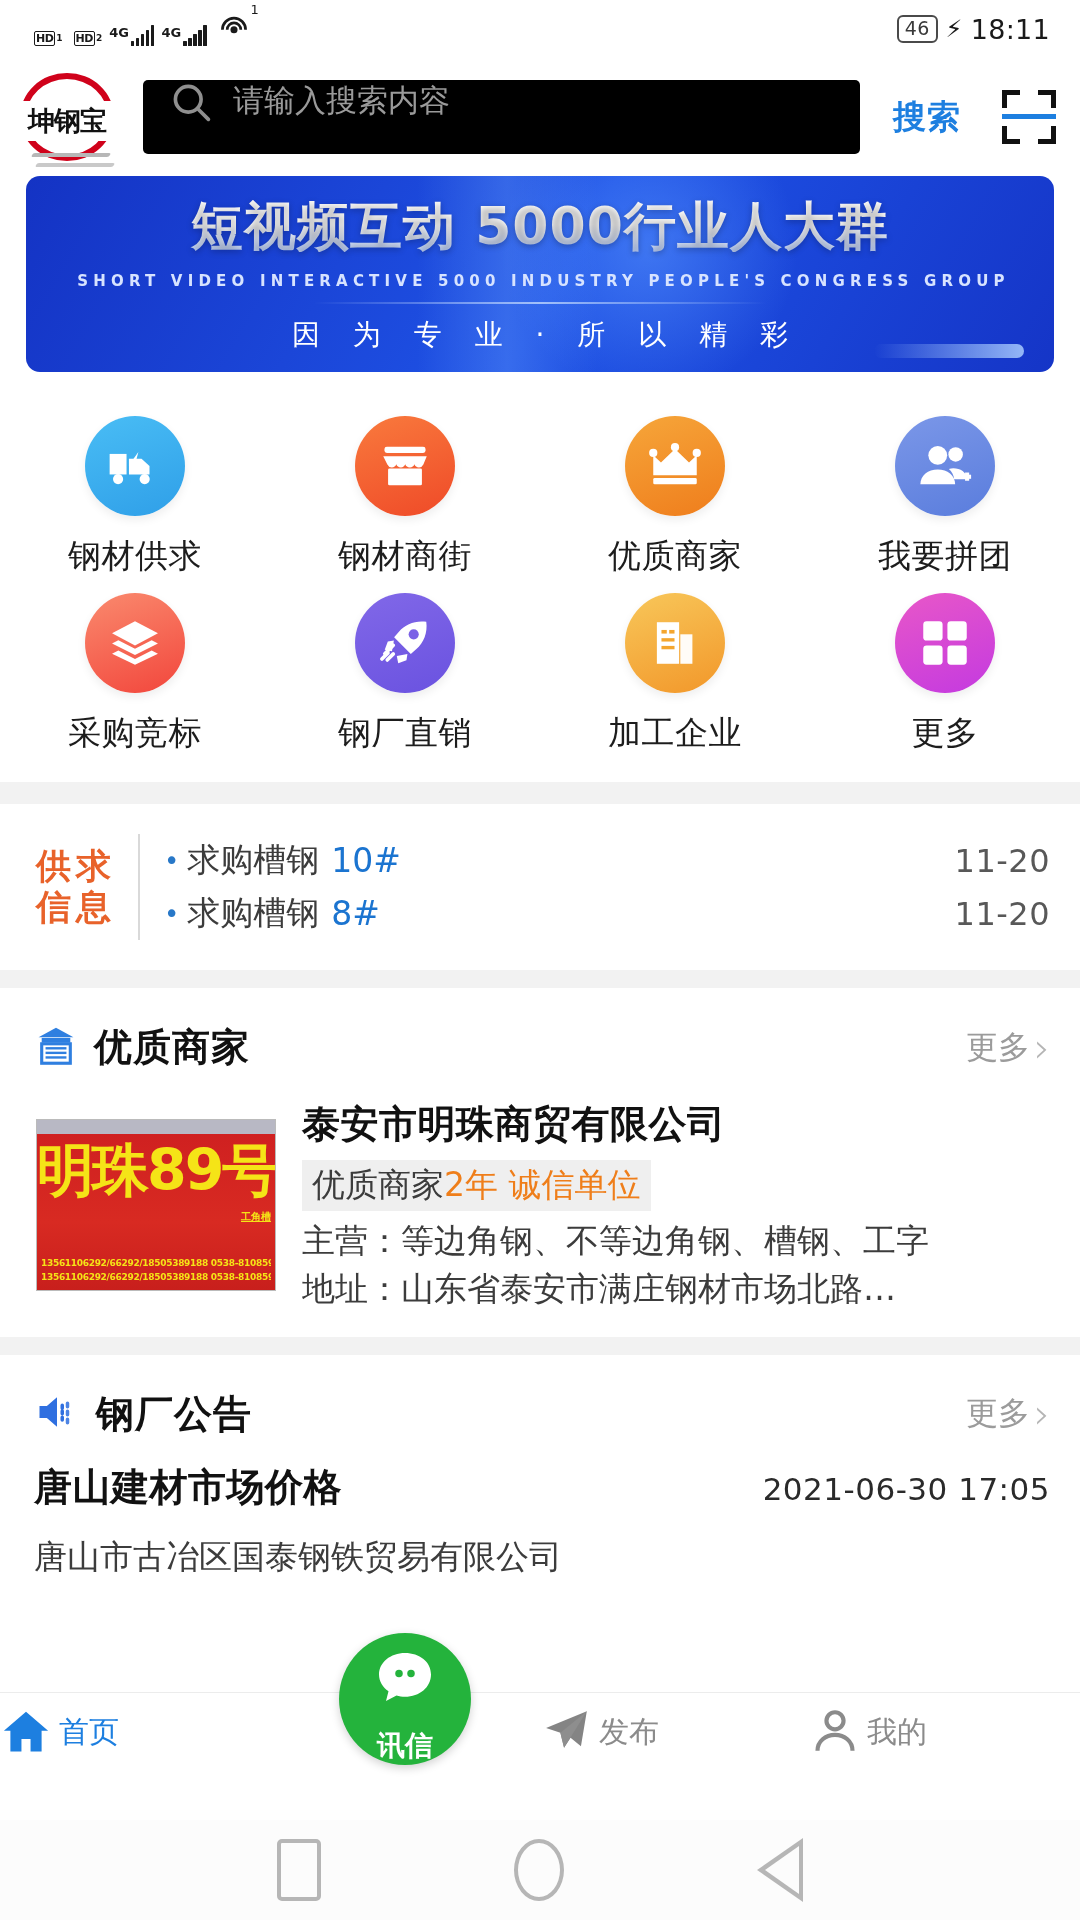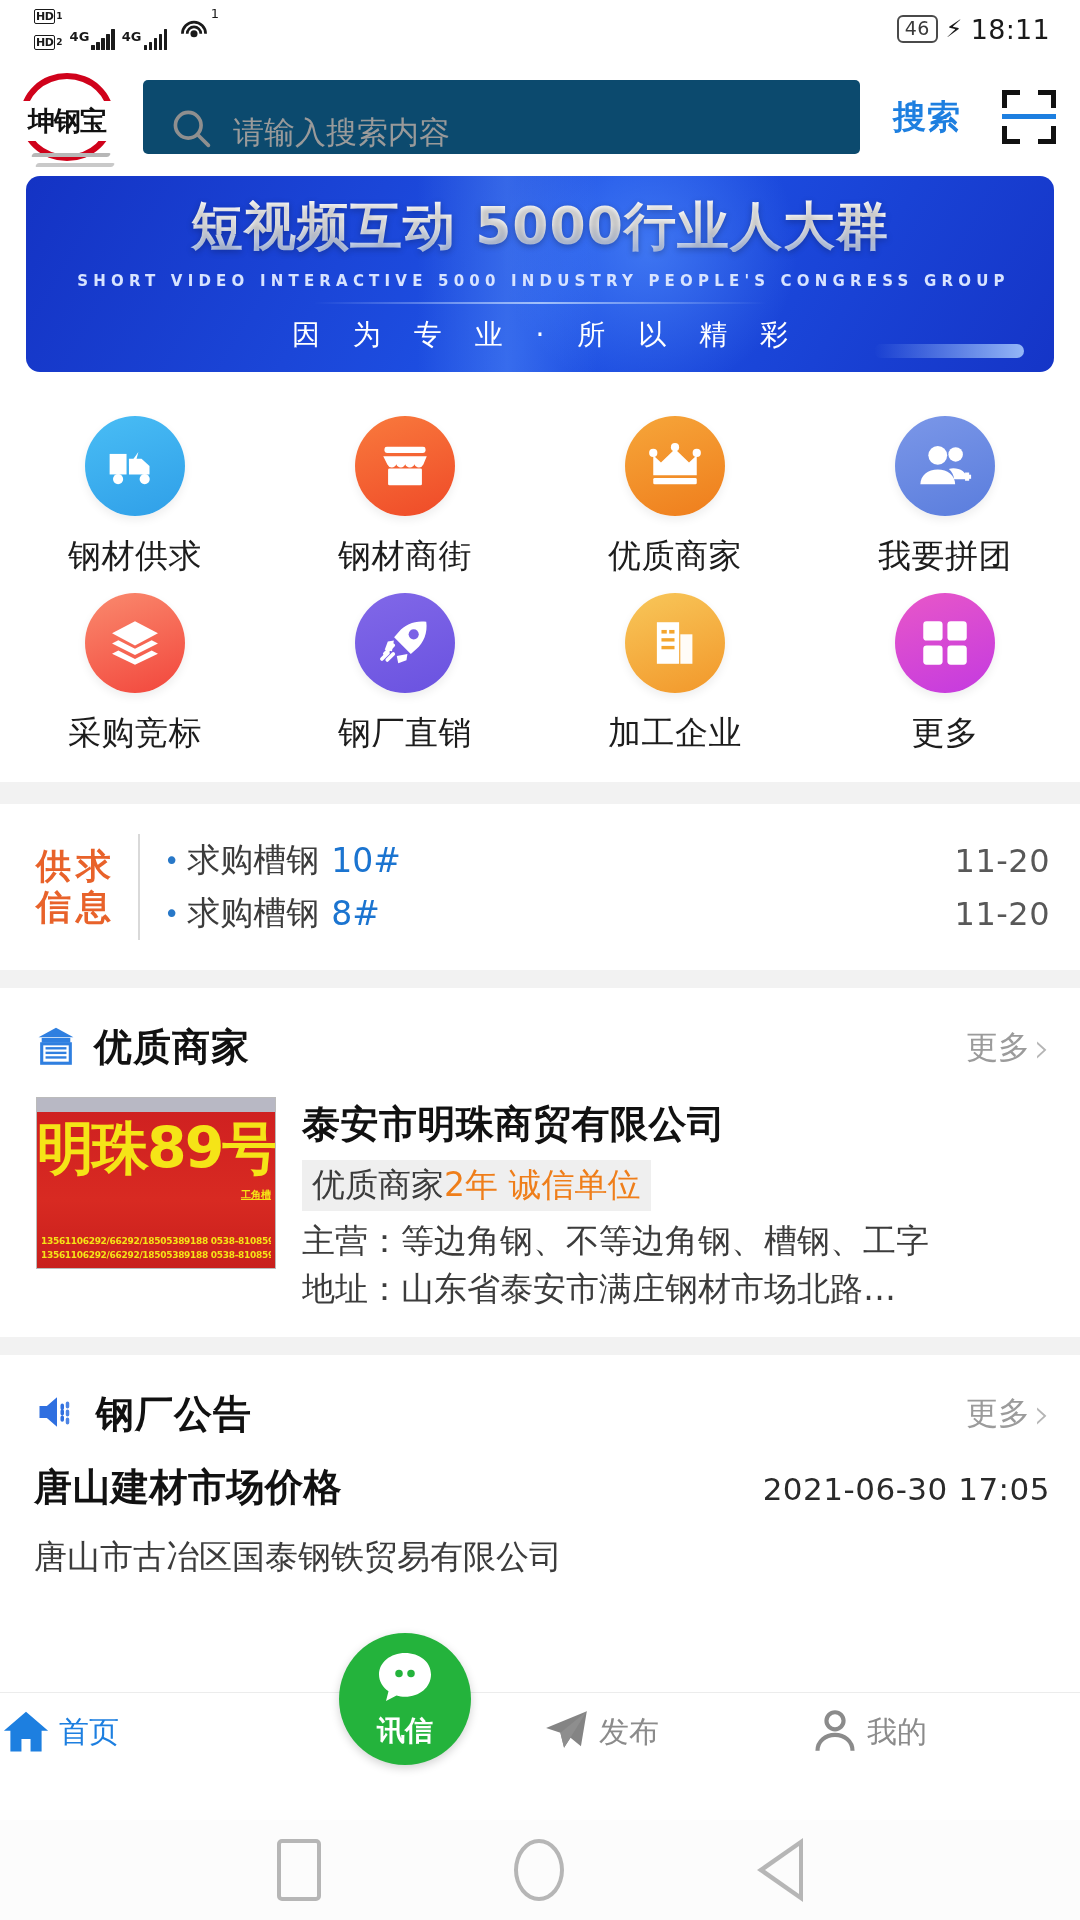--- a/index.html
+++ b/index.html
@@ -11,21 +11,21 @@
     overflow:hidden;
   }
 
   
   .statusbar {
     height:58px; display:flex; align-items:center;
     justify-content:space-between; padding:0 30px 0 34px;
     color:#1a1a1a;
   }
   .sb-left { display:flex; align-items:flex-end; gap:7px; }
-  .hd-stack { display:flex; flex-direction:column; gap:11px; font-size:0; }
+  .hd-stack { display:flex; flex-direction:row; gap:11px; font-size:0; }
   .hd-badge {
     display:inline-flex; align-items:center; gap:1px;
     font-size:13px; font-weight:700; line-height:1;
   }
   .hd-box {
     border:1.6px solid #1a1a1a; border-radius:2px;
     padding:1px 1px; font-size:11px; font-weight:700; letter-spacing:-.5px;
   }
   .hd-num { font-size:9px; font-weight:700; }
   .sig { display:flex; align-items:flex-end; gap:2px; }
@@ -61,22 +61,22 @@
   }
   .logo-swoosh {
     position:absolute; left:26px; bottom:6px; width:78px; height:4px;
     background:#b7b7b7; transform:skewX(-28deg); border-radius:2px;
   }
   .logo-swoosh2 {
     position:absolute; left:30px; bottom:-4px; width:78px; height:4px;
     background:#c9c9c9; transform:skewX(-28deg); border-radius:2px;
   }
   .searchbox {
-    flex:1; height:74px; background:#0c4a6e; border-radius:5px;
-    display:flex; align-items:flex-end; padding:0 26px; gap:20px;
+    flex:1; height:74px; background:#000000; border-radius:5px;
+    display:flex; align-items:flex-start; padding:0 26px; gap:20px;
     margin-right:18px;
   }
   .s-icon { flex:0 0 auto; }
   .s-placeholder { font-size:31px; color:#9a9a9a; }
   .search-btn {
     font-size:33px; color:#1d7fe0; font-weight:700; margin-right:26px;
     white-space:nowrap; letter-spacing:1px;
   }
   .scan-icon { width:54px; height:54px; position:relative; flex:0 0 54px; }
   .scan-icon span {
@@ -172,21 +172,21 @@
   .sec-head {
     display:flex; align-items:center; justify-content:space-between;
     padding:34px 30px 18px 34px;
   }
   .sh-left { display:flex; align-items:center; gap:16px; }
   .sh-title { font-size:38px; font-weight:800; color:#111; letter-spacing:1px; }
   .sh-more { display:flex; align-items:center; gap:4px; color:#9b9b9b; font-size:32px; }
   .chev { font-size:40px; color:#b5b5b5; font-weight:300; line-height:.8; }
 
   
-  .merchant { display:flex; padding:6px 12px 24px 36px; gap:26px; }
+  .merchant { display:flex; padding:6px 12px 24px 36px; gap:26px;align-items:center; }
   .m-thumb {
     width:240px; height:172px; flex:0 0 240px; position:relative;
     overflow:hidden; background:#d32020; border:1px solid #bbb;
   }
   .mt-inner {
     position:absolute; inset:0;
     background:linear-gradient(180deg,#ce1f20 0%,#d82a22 60%,#c81f1c 100%);
   }
   .mt-top { position:absolute; top:0; left:0; right:0; height:14px; background:#b8b8c4; }
   .mt-text {
@@ -235,21 +235,21 @@
   }
   .tab { flex:1; display:flex; flex-direction:row; align-items:center; gap:7px; }
   .tab-label { font-size:30px; color:#8b8b8b; }
   .tab.active .tab-label { color:#1d7fe0; }
   .tab-ico { height:54px; display:flex; align-items:center; }
   .tab-center { position:relative; }
   .fab {
     position:absolute; left:50%; top:-72px; transform:translateX(-50%);
     width:132px; height:132px; border-radius:50%; background:#24b33c;
     display:flex; flex-direction:column; align-items:center;
-    justify-content:flex-start; padding-top:16px; gap:1px;
+    justify-content:flex-start; padding-top:16px; gap:16px;
     box-shadow:0 3px 10px rgba(0,0,0,.18);
   }
   .fab-label { color:#fff; font-size:28px; font-weight:600; margin-top:2px; }
 
   
   .androidnav {
     position:absolute; left:0; bottom:0; width:1080px; height:100px;
     background:#fcfcfc; display:flex; align-items:center;
     justify-content:space-around; padding:0 180px;
   }

